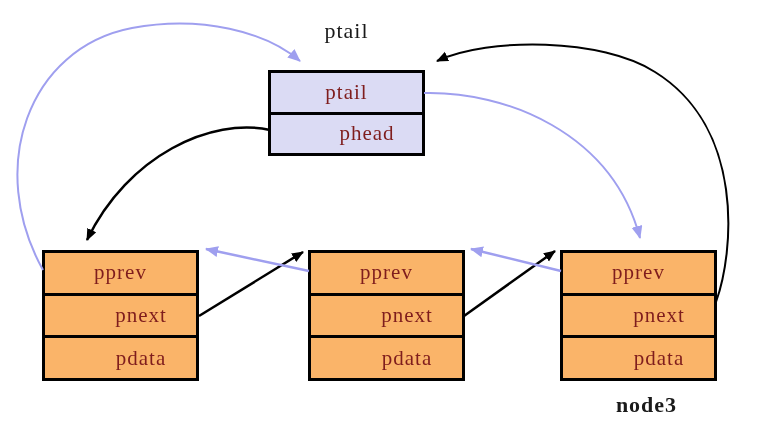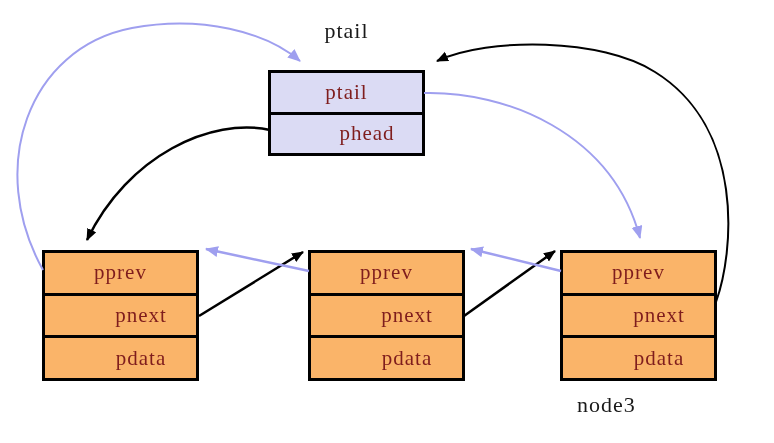--- a/index.html
+++ b/index.html
@@ -18,21 +18,21 @@
     flex:1; display:flex; align-items:center; justify-content:center;
     font-size:21px; color:#7f1d1d; letter-spacing:1px;
   }
   .row + .row { border-top:3px solid #000;padding-left:41px; }
   .caption {
     position:absolute; width:157px; text-align:center;
     font-size:22px; color:#1a1a1a; letter-spacing:1px;
   }
   .dlist-caption { left:268px; top:18px; }
   .node-caption { top:392px; }
-  .cap1 { left:32px; } .cap2 { left:308px; } .cap3 { left:528px; }
+  .cap1 { left:32px; } .cap2 { left:308px; } .cap3 { left:568px;font-weight:bold; }
   svg.arrows {
     position:absolute; left:0; top:0; width:774px; height:443px;
     pointer-events:none;
   }
 </style>
 </head>
 <body>
 
 <div class="canvas">
 

